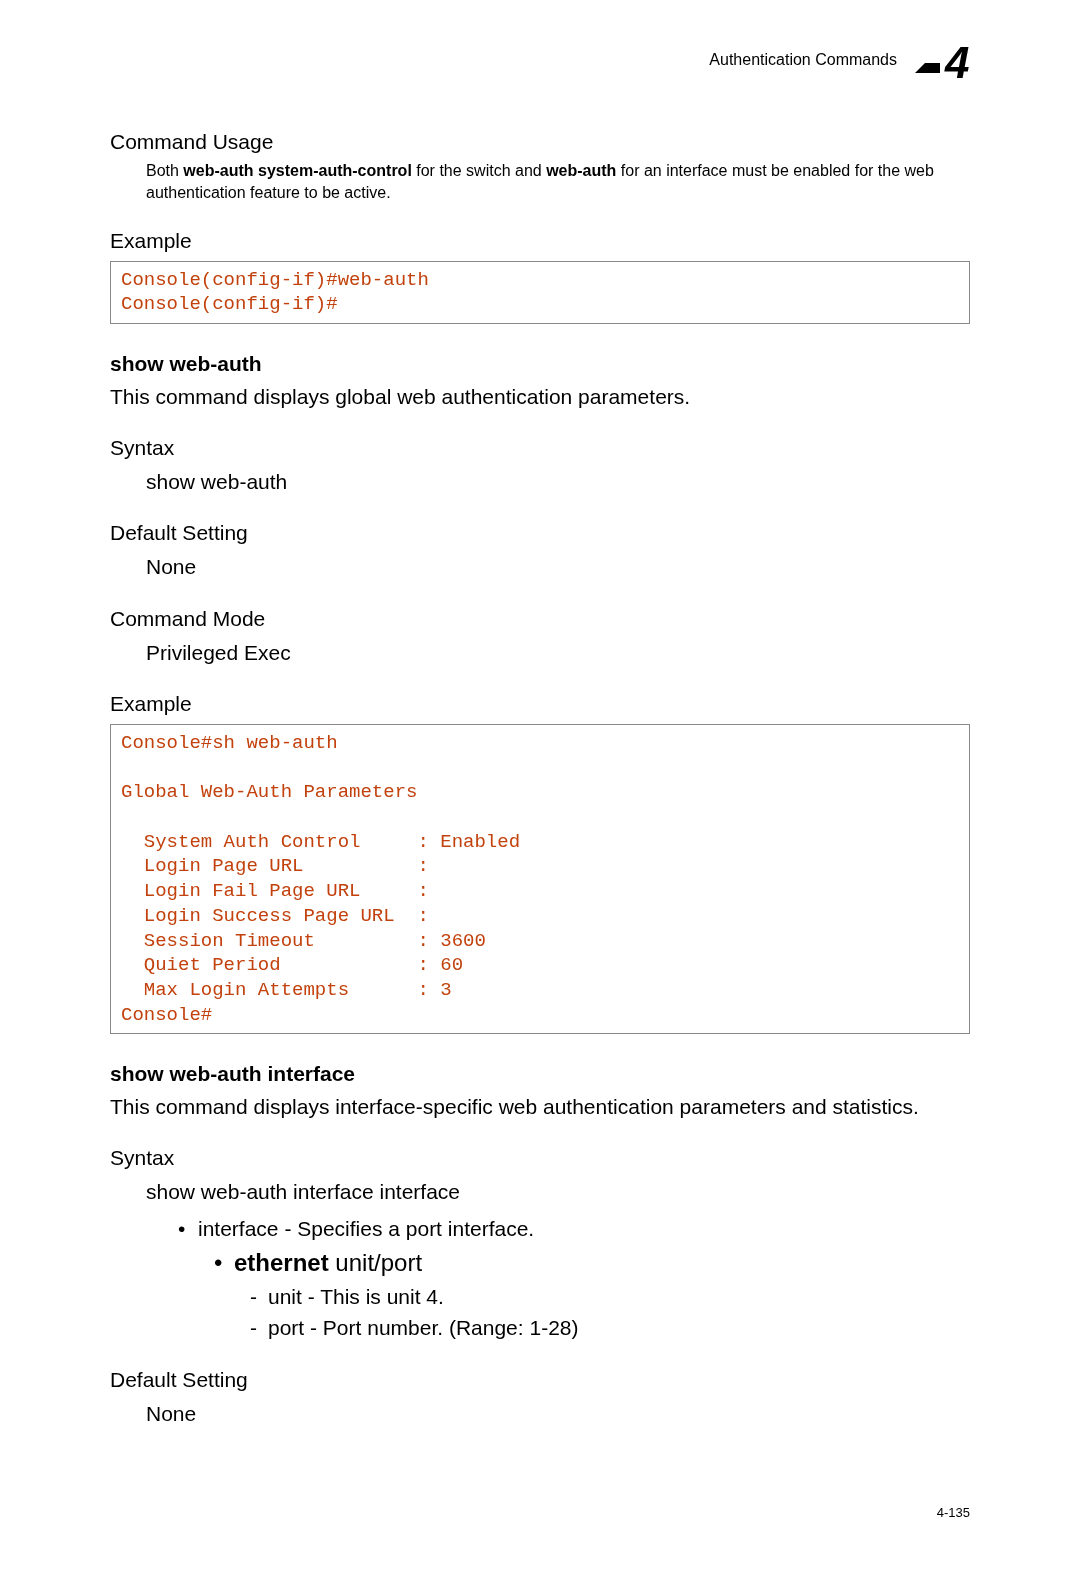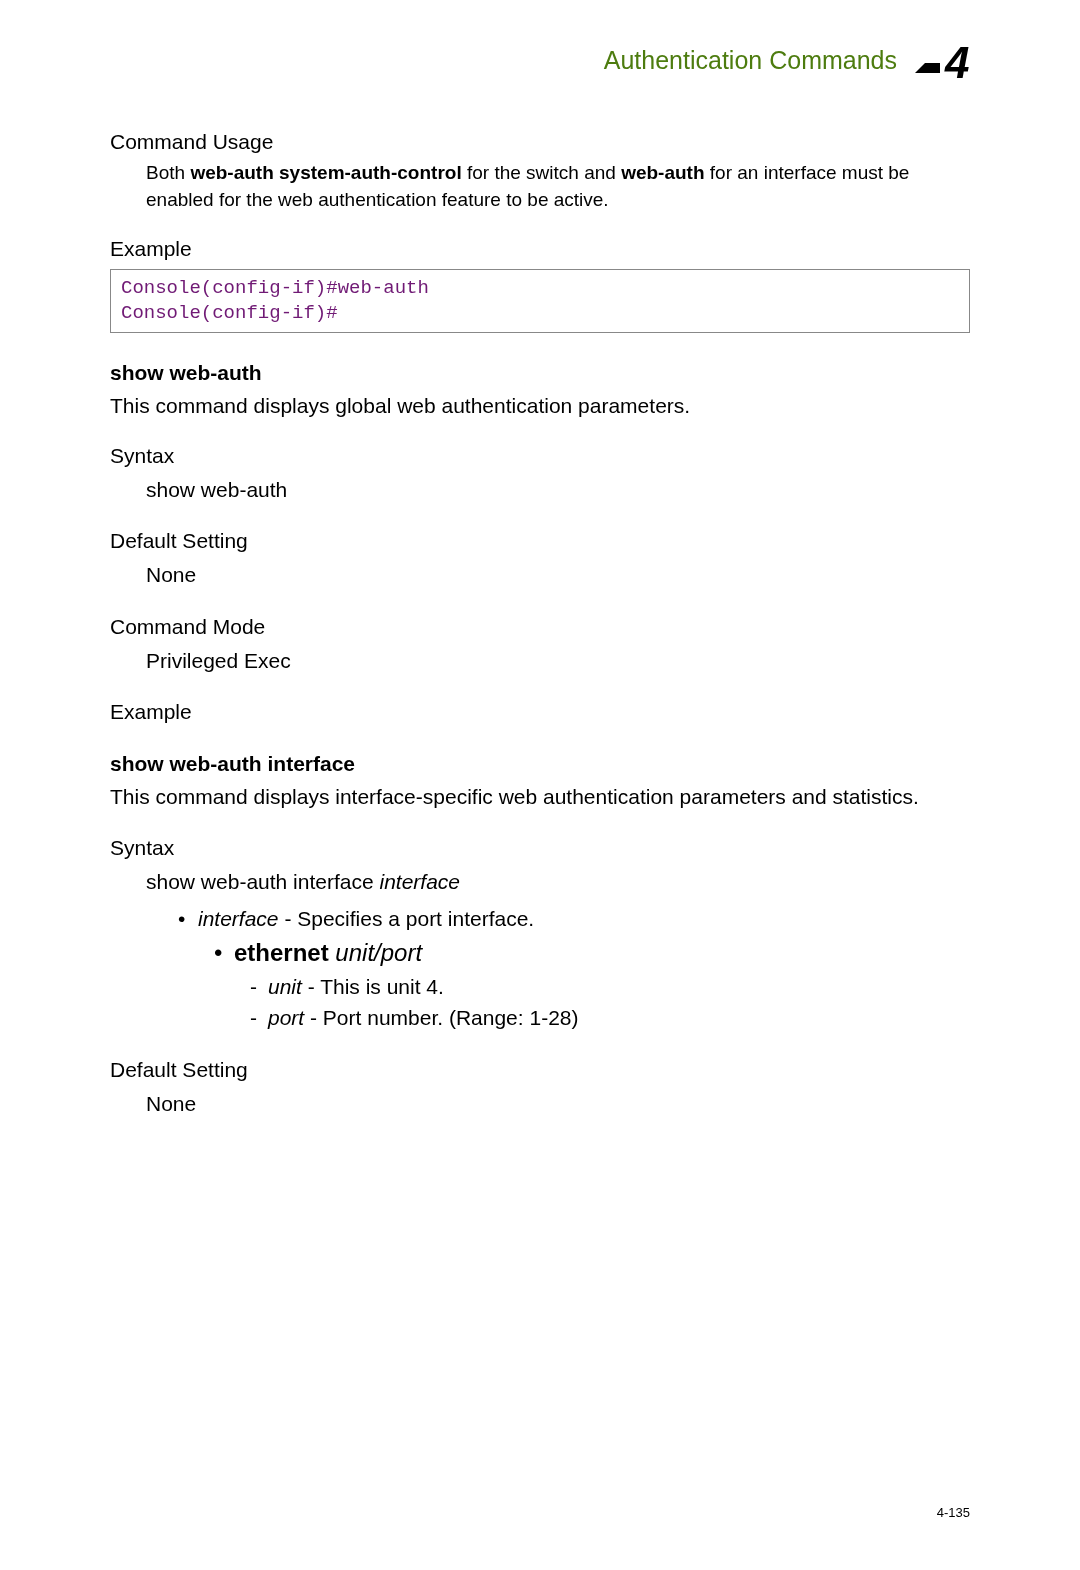--- a/index.html
+++ b/index.html
@@ -20,52 +20,52 @@
     }
     .header-row {
       display: flex;
       justify-content: flex-end;
       align-items: center;
       gap: 18px;
       margin-bottom: 50px;
       margin-top: 0;
     }
     .header-text {
-      font-size: 25px;
-      color: #4d7c0f;
+      font-size: 16px;
+      color: #000000;
     }
     .chapter-icon {
       width: 55px;
       height: 40px;
       position: relative;
     }
     .h2 {
       font-weight: normal;
       font-size: 21px;
       margin-top: 24px;
       margin-bottom: 6px;
     }
     .body-text {
-      font-size: 19px;
+      font-size: 16px;
       line-height: 1.4;
       margin-left: 36px;
       margin-bottom: 16px;
     }
     .body-text-no-indent {
       font-size: 21px;
       line-height: 1.4;
       margin-bottom: 6px;
     }
     .code-box {
       border: 1px solid #888;
       font-family: "Courier New", Courier, monospace;
       font-size: 19px;
       padding: 6px 10px;
       white-space: pre;
-      color: #701a75;
+      color: #c2410c;
       margin-top: 8px;
       margin-bottom: 8px;
       line-height: 1.3;
     }
     .bullet-l1 {
       font-size: 21px;
       margin-left: 68px;
       line-height: 1.5;
     }
     .bullet-l2 {
@@ -101,21 +101,20 @@
     .syntax-indent {
       font-size: 21px;
       margin-left: 36px;
       margin-bottom: 6px;
       line-height: 1.5;
     }
     .inline-bold {
       font-weight: bold;
     }
     .inline-italic {
-      font-style: italic;
     }
   </style>
 </head>
 <body>
 
 <div class="page">
 
   <div class="header-row">
     <span class="header-text">Authentication Commands</span>
     <span class="chapter-icon">
@@ -141,20 +140,32 @@
   <div class="h2">Syntax</div>
   <div class="syntax-indent">show web-auth</div>
 
   <div class="h2">Default Setting</div>
   <div class="syntax-indent">None</div>
 
   <div class="h2">Command Mode</div>
   <div class="syntax-indent">Privileged Exec</div>
 
   <div class="h2">Example</div>
+  <div class="code-box">Console#sh web-auth
+
+Global Web-Auth Parameters
+
+  System Auth Control     : Enabled
+  Login Page URL          :
+  Login Fail Page URL     :
+  Login Success Page URL  :
+  Session Timeout         : 3600
+  Quiet Period            : 60
+  Max Login Attempts      : 3
+Console#</div>
 
   <div class="section-title">show web-auth interface</div>
   <div class="body-text-no-indent">This command displays interface-specific web authentication parameters and statistics.</div>
 
   <div class="h2">Syntax</div>
   <div class="syntax-indent">
     <span>show web-auth interface </span><span class="inline-italic">interface</span>
   </div>
 
   <div class="bullet-l1">

